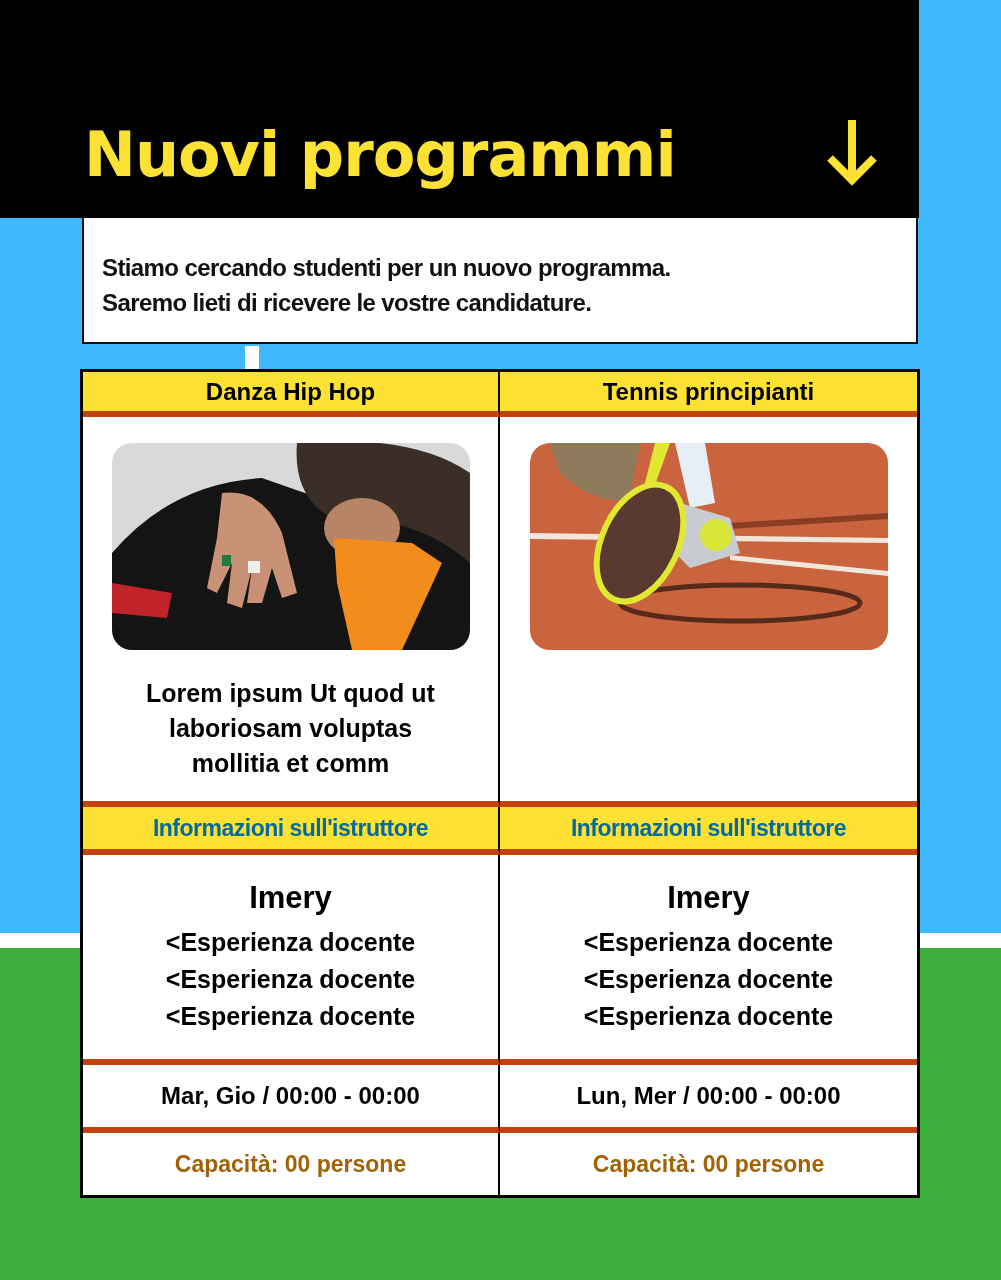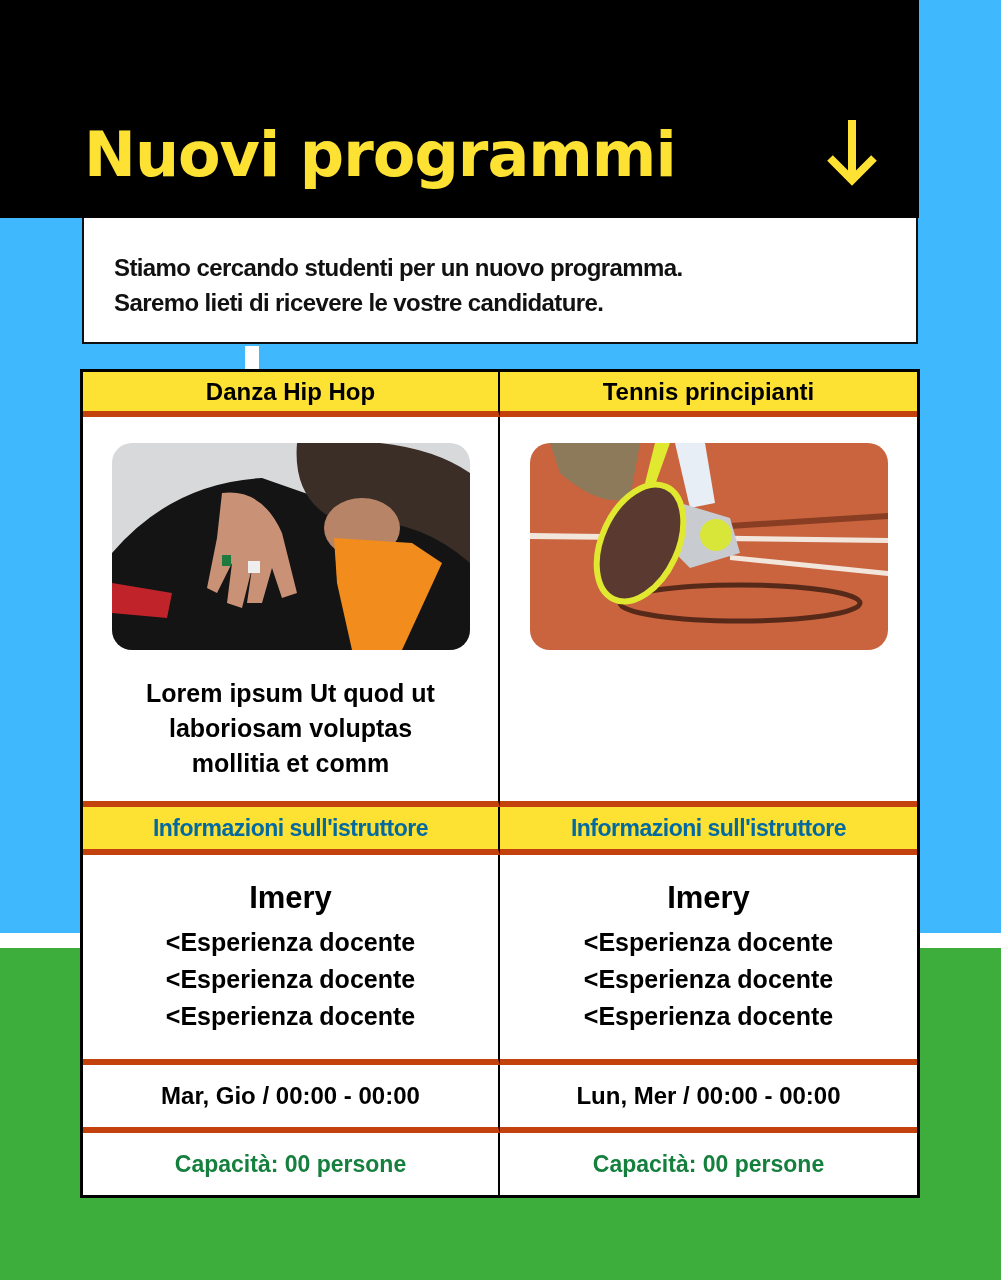--- a/index.html
+++ b/index.html
@@ -17,21 +17,21 @@
     position: absolute; left: 84px; top: 118px; margin: 0;
     color: #fde133; font-size: 62px; font-weight: 700; letter-spacing: -1px;
     font-family: "DejaVu Sans", sans-serif;
   }
   .arrow-icon { position: absolute; left: 826px; top: 120px; width: 52px; height: 66px; }
   .intro-box {
     position: absolute; left: 82px; top: 218px; width: 832px; height: 124px;
     background: #ffffff; border: 2px solid #111; border-top: none;
   }
   .intro-text {
-    position: absolute; left: 30px; top: 32px; margin: 0;
+    position: absolute; left: 18px; top: 32px; margin: 0;
     font-size: 24px; font-weight: 700; line-height: 35px; color: #111; letter-spacing: -0.6px;
   }
   .connector { position: absolute; left: 245px; top: 346px; width: 14px; height: 24px; background: #ffffff; }
   .program-table {
     position: absolute; left: 80px; top: 369px; width: 834px; height: 823px;
     background: #ffffff; border: 3px solid #000;
     display: grid; grid-template-columns: 1fr 1fr;
     grid-template-rows: 45px 390px 48px 210px 68px 1fr;
   }
   .cell { border-bottom: 6px solid #c2410c; box-sizing: border-box; display: flex; align-items: center; justify-content: center; text-align: center; }
@@ -42,21 +42,21 @@
   .sub-title { font-size: 23px; font-weight: 700; color: #0369a1; letter-spacing: -0.5px; white-space: nowrap; }
   .media-cell { flex-direction: column; justify-content: flex-start; }
   .photo {
     margin-top: 26px; width: 358px; height: 207px; border-radius: 20px; overflow: hidden; position: relative;
   }
   .desc { margin-top: 26px; font-size: 25px; font-weight: 700; line-height: 35px; color: #000; }
   .instructor-cell { flex-direction: column; }
   .instr-name { font-size: 31px; font-weight: 700; margin-bottom: 8px; color: #000; }
   .instr-line { font-size: 25px; font-weight: 700; line-height: 37px; color: #000; }
   .schedule { font-size: 24px; font-weight: 700; color: #000; }
-  .capacity { font-size: 23px; font-weight: 700; color: #15803d; }
+  .capacity { font-size: 23px; font-weight: 700; color: #a16207; }
 </style>
 </head>
 <body>
 
 <div class="bg-white-stripe"></div>
 <div class="bg-green"></div>
 
 <div class="header-band">
   <h1 class="page-title">Nuovi programmi</h1>
   <svg class="arrow-icon" viewBox="0 0 52 66">

